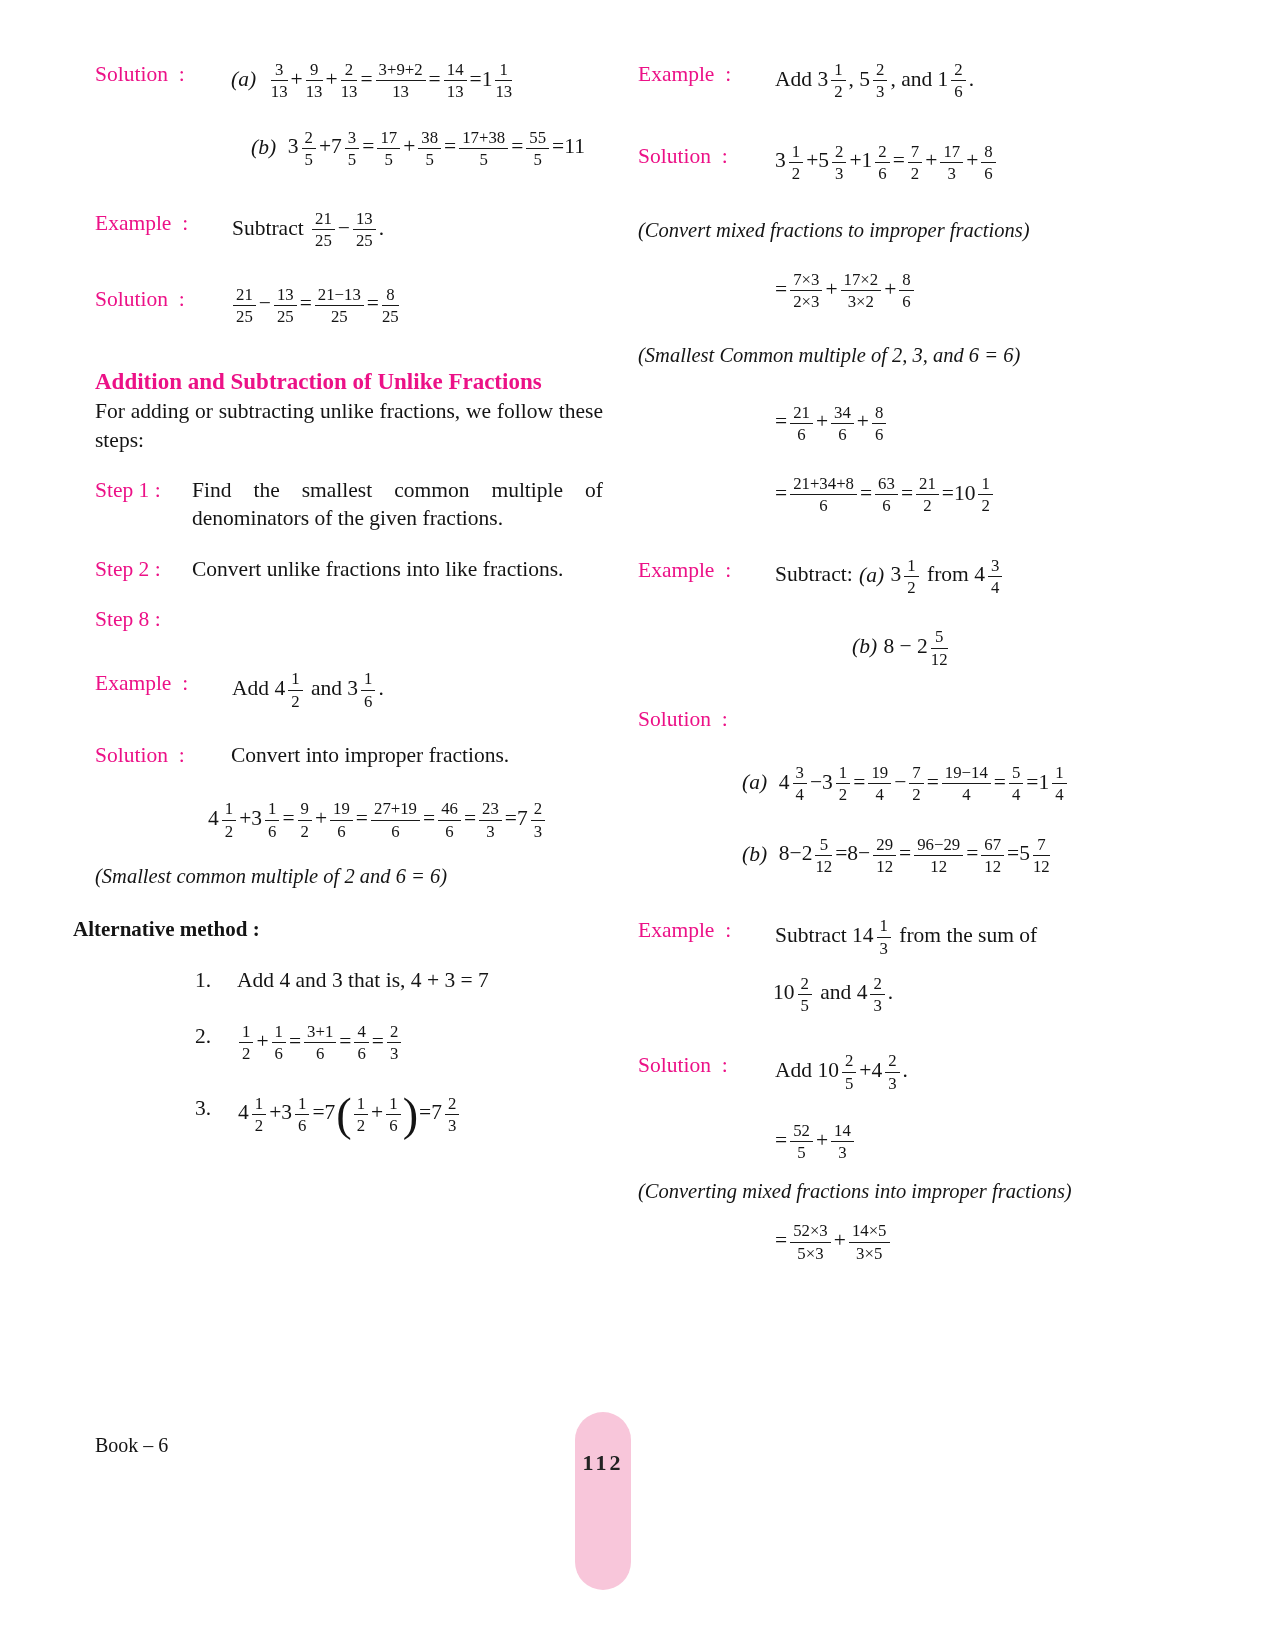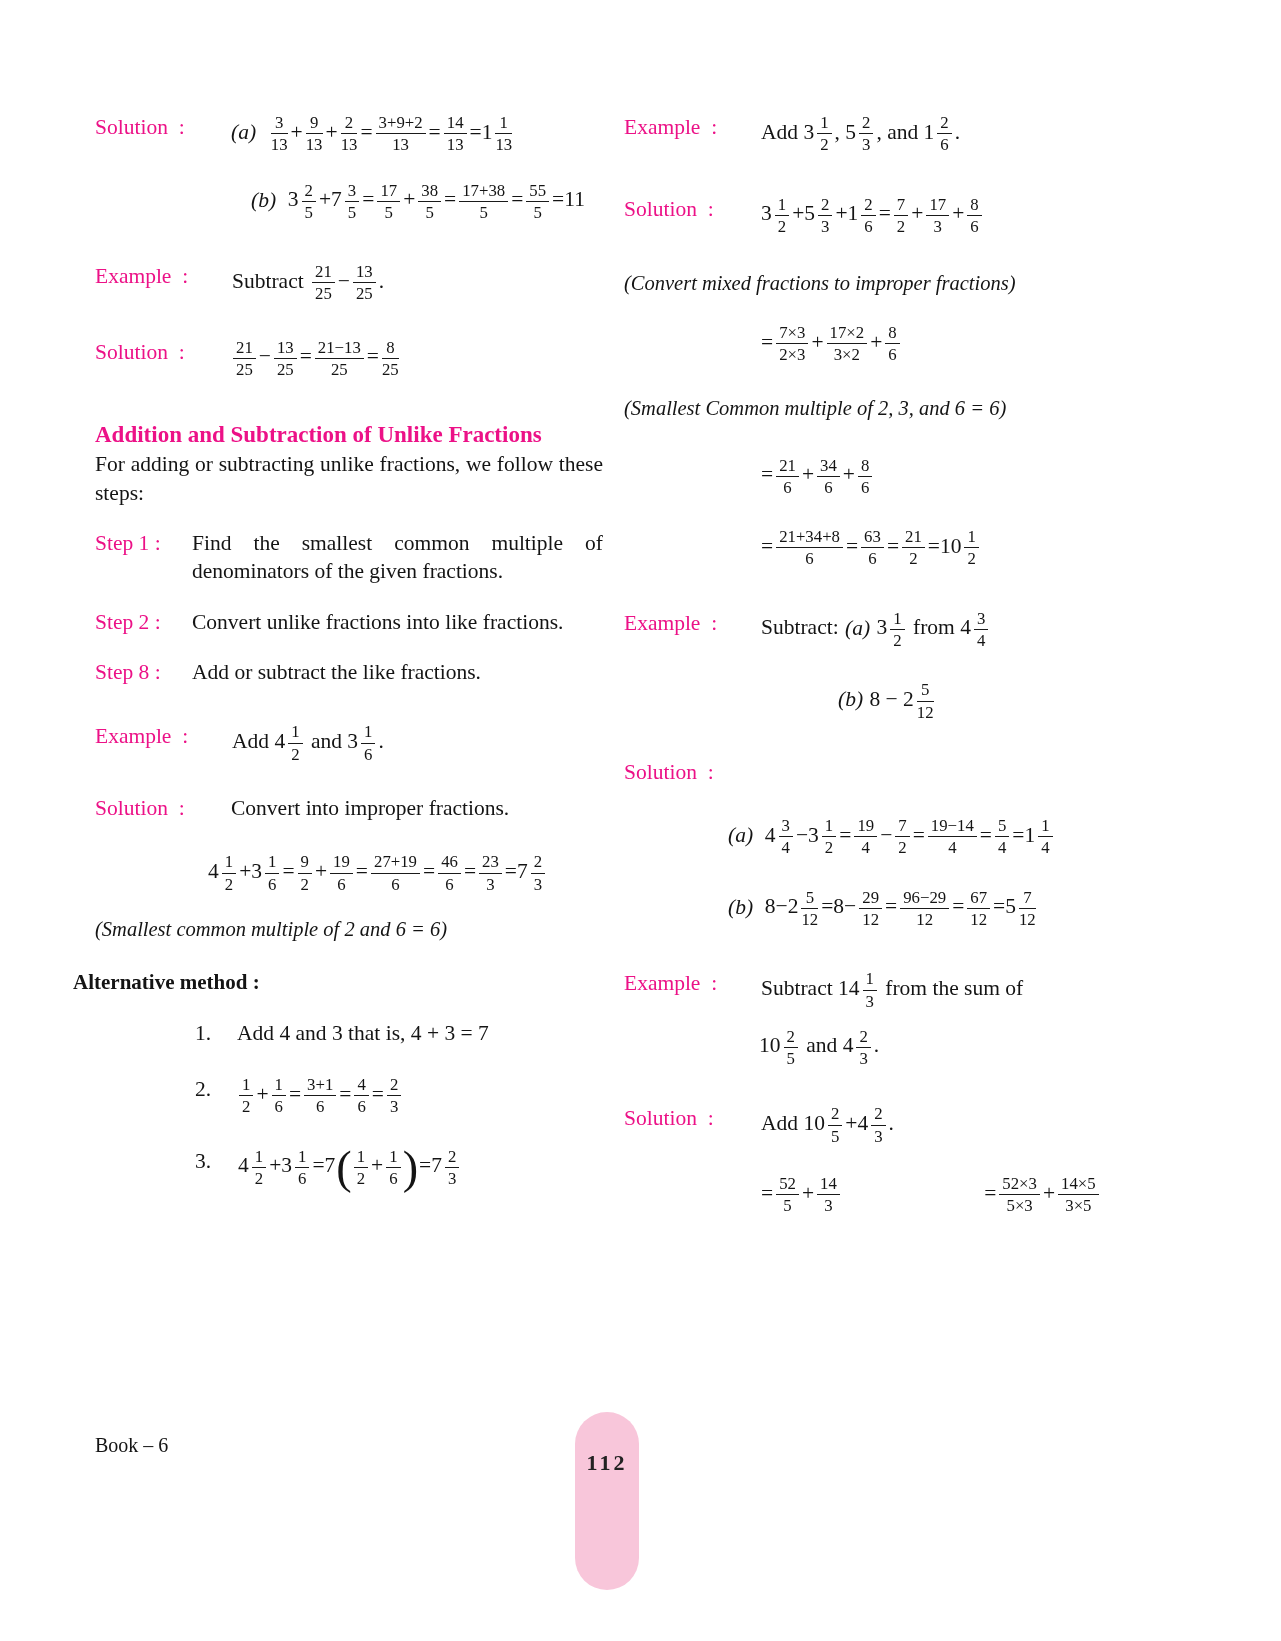--- a/index.html
+++ b/index.html
@@ -12,21 +12,21 @@
   body{
     background:#ffffff;
     color:var(--ink);
     font-family:"Liberation Serif","DejaVu Serif",serif;
     font-size:21.5px;
     line-height:1.32;
     position:relative;
     overflow:hidden;
   }
   .sheet{position:relative;width:1281px;height:1641px}
-  .cols{display:flex;gap:21px;padding:113px 66px 0 95px}
+  .cols{display:flex;gap:35px;padding:60px 66px 0 95px}
   .col{min-width:0}
   .col.left{width:508px;flex:0 0 508px}
   .col.right{flex:1}
 
   .blk{margin-top:0}
   .labeled{display:flex;align-items:flex-start}
   .lbl{color:var(--mag);flex:0 0 auto;min-width:136px;white-space:pre}
   .step .lbl{min-width:97px}
 
   .math{display:inline-block}
@@ -57,21 +57,21 @@
   .math-eq{margin-left:136px}
   .math-ab{margin-left:104px}
   .math-b2{margin-left:214px}
   .math-sum2{margin-left:134px}
   .alt-head{margin-left:-22px;font-size:21px}
   .alt-item{display:flex;margin-left:100px}
   .alt-num{flex:0 0 42px}
 
   .footer-book{position:absolute;left:95px;top:1432px;font-size:20px}
   .page-pill{
-    position:absolute;left:575px;top:1412px;width:64px;height:178px;
+    position:absolute;left:575px;top:1412px;width:56px;height:178px;
     background:var(--pill);border-radius:42px;text-align:center;
   }
   .page-pill .pnum{
     display:block;margin-top:36px;font-weight:bold;font-size:22px;
     letter-spacing:3px;color:#222;
   }
 </style>
 </head>
 <body>
 
@@ -105,21 +105,20 @@
       <div class="blk labeled step mt22">
         <span class="lbl">Step 1 :</span>
         <span class="txt">Find the smallest common multiple of denominators of the given fractions.</span>
       </div>
       <div class="blk labeled step mt22">
         <span class="lbl">Step 2 :</span>
         <span class="txt">Convert unlike fractions into like fractions.</span>
       </div>
       <div class="blk labeled step mt22">
         <span class="lbl">Step 8 :</span>
-        <span class="txt">Add or subtract the like fractions.</span>
       </div>
 
       <div class="blk labeled mt36">
         <span class="lbl">Example  :</span>
         <span class="math"><span class="mt">Add 4</span><span class="frac"><span class="num">1</span><span class="den">2</span></span><span class="mt"> and 3</span><span class="frac"><span class="num">1</span><span class="den">6</span></span><span class="mt">.</span></span>
       </div>
 
       <div class="blk labeled mt30">
         <span class="lbl">Solution  :</span>
         <span class="txt para" style="flex:1">Convert into improper fractions.</span>
@@ -188,20 +187,21 @@
       </div>
       <div class="blk math mt24 math-sum2"><span class="mt">10</span><span class="frac"><span class="num">2</span><span class="den">5</span></span><span class="mt"> and 4</span><span class="frac"><span class="num">2</span><span class="den">3</span></span><span class="mt">.</span></div>
 
       <div class="blk labeled mt36">
         <span class="lbl">Solution  :</span>
         <span class="math"><span class="mt">Add 10</span><span class="frac"><span class="num">2</span><span class="den">5</span></span><span class="mt">+4</span><span class="frac"><span class="num">2</span><span class="den">3</span></span><span class="mt">.</span></span>
       </div>
 
       <div class="blk math mt28 math-eq"><span class="mt">=</span><span class="frac"><span class="num">52</span><span class="den">5</span></span><span class="mt">+</span><span class="frac"><span class="num">14</span><span class="den">3</span></span></div>
 
+      <div class="blk note mt24">(Converting mixed fractions into improper fractions)</div>
 
       <div class="blk math mt24 math-eq"><span class="mt">=</span><span class="frac"><span class="num">52×3</span><span class="den">5×3</span></span><span class="mt">+</span><span class="frac"><span class="num">14×5</span><span class="den">3×5</span></span></div>
 
     </div>
   </div>
 
   <div class="footer-book">Book – 6</div>
 
   <div class="page-pill">
     <span class="pnum">112</span>

